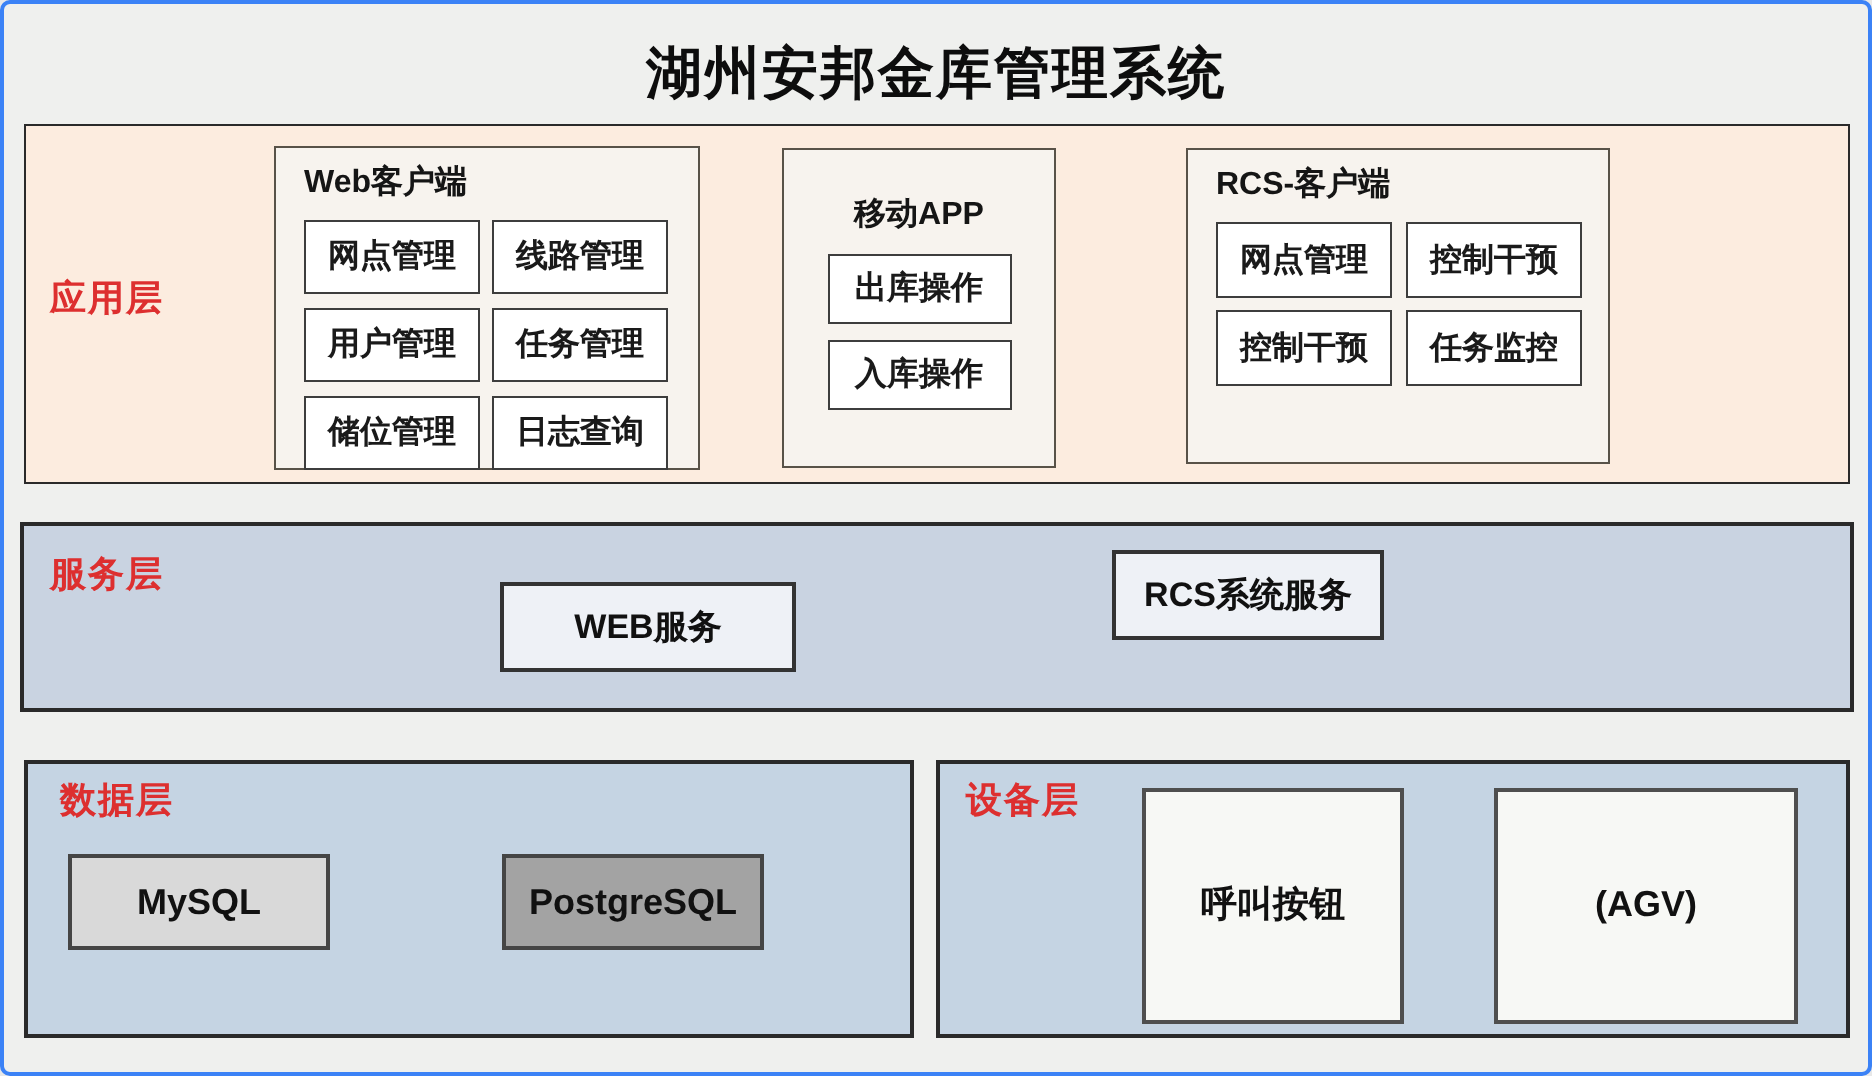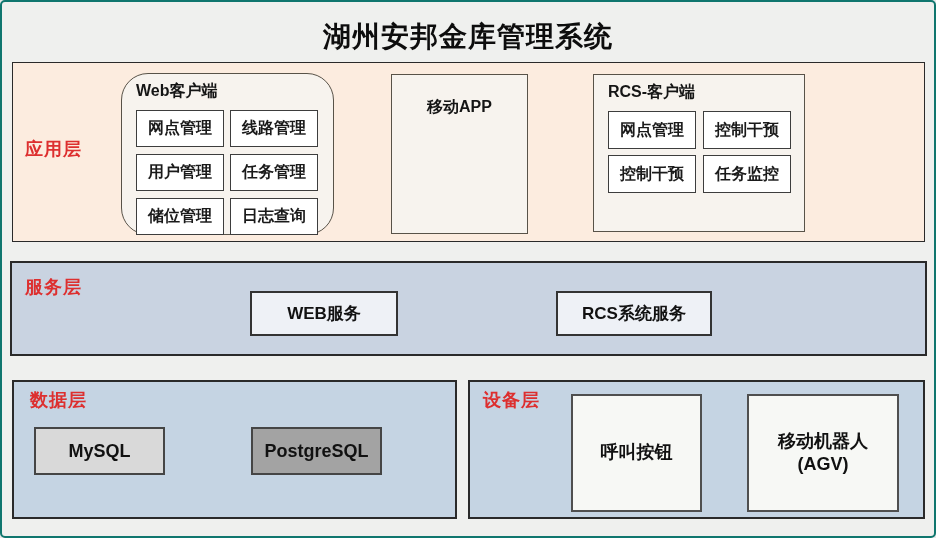--- a/index.html
+++ b/index.html
@@ -7,21 +7,21 @@
   body {
     font-family: "Liberation Sans", "DejaVu Sans", sans-serif;
     font-weight: bold;
     color: #111;
   }
   .canvas {
     position: relative;
     width: 936px;
     height: 538px;
     background: #eff0ee;
-    border: 2px solid #0f766e;
+    border: 2px solid #3b82f6;
     border-radius: 5px;
     overflow: hidden;
   }
   .diagram-title {
     position: absolute;
     top: 16px; left: 0; right: 0;
     text-align: center;
     font-size: 28px;
     letter-spacing: 1px;
     color: #0d0d0d;
@@ -53,21 +53,21 @@
   }
   .group-title.centered { text-align: center; padding-left: 0; margin-top: 15px; }
   .btn {
     border: 1.5px solid #3d3d3d;
     display: flex;
     align-items: center;
     justify-content: center;
     font-size: 16px;
     color: #1a1a1a;
   }
-  .web-client { left: 108px; top: 10px; width: 213px; height: 162px; border-radius: 27px; }
+  .web-client { left: 124px; top: 10px; width: 213px; height: 162px; }
   .web-grid {
     display: grid;
     grid-template-columns: 88px 88px;
     grid-auto-rows: 37px;
     column-gap: 6px;
     row-gap: 7px;
     margin: 2px 0 0 14px;
   }
   .mobile-app { left: 378px; top: 11px; width: 137px; height: 160px; }
   .mobile-stack {
@@ -96,21 +96,21 @@
   .service-box {
     position: absolute;
     height: 45px;
     border: 2px solid #333;
     display: flex;
     align-items: center;
     justify-content: center;
     font-size: 17px;
   }
   .service-box.web { left: 238px; top: 28px; width: 148px; }
-  .service-box.rcs { left: 544px; top: 28px; width: 156px; }
+  .service-box.rcs { left: 544px; top: 12px; width: 136px; }
   
   .data-layer {
     left: 10px; top: 378px;
     width: 445px; height: 139px;
   }
   .data-layer .layer-label { left: 16px; top: 6px; }
   .db-box {
     position: absolute;
     top: 45px;
     width: 131px; height: 48px;
@@ -161,20 +161,24 @@
         <div class="btn" style="background: rgb(255, 255, 255);">线路管理</div>
         <div class="btn" style="background: rgb(255, 255, 255);">用户管理</div>
         <div class="btn" style="background: rgb(255, 255, 255);">任务管理</div>
         <div class="btn" style="background: rgb(255, 255, 255);">储位管理</div>
         <div class="btn" style="background: rgb(255, 255, 255);">日志查询</div>
       </div>
     </div>
 
     <div class="group-box mobile-app" style="background: rgb(247, 243, 238);">
       <div class="group-title centered">移动APP</div>
+      <div class="mobile-stack">
+        <div class="btn" style="background: rgb(255, 255, 255);">出库操作</div>
+        <div class="btn" style="background: rgb(255, 255, 255);">入库操作</div>
+      </div>
     </div>
 
     <div class="group-box rcs-client" style="background: rgb(247, 243, 238);">
       <div class="group-title">RCS-客户端</div>
       <div class="rcs-grid">
         <div class="btn" style="background: rgb(255, 255, 255);">网点管理</div>
         <div class="btn" style="background: rgb(255, 255, 255);">控制干预</div>
         <div class="btn" style="background: rgb(255, 255, 255);">控制干预</div>
         <div class="btn" style="background: rgb(255, 255, 255);">任务监控</div>
       </div>
@@ -192,18 +196,17 @@
     <div class="db-box mysql" style="background: rgb(217, 217, 217);">MySQL</div>
     <div class="db-box postgres" style="background: #a3a3a3;">PostgreSQL</div>
   </div>
 
   <div class="layer device-layer" style="background: rgb(197, 212, 227);">
     <span class="layer-label" style="color: rgb(221, 47, 47);">设备层</span>
     <div class="device-box call" style="background: rgb(247, 248, 245);">
       <span>呼叫按钮</span>
     </div>
     <div class="device-box agv" style="background: rgb(247, 248, 245);">
-      <span>移动机器人</span>
       <span>(AGV)</span>
     </div>
   </div>
 
 </div>
 
 </body></html>

